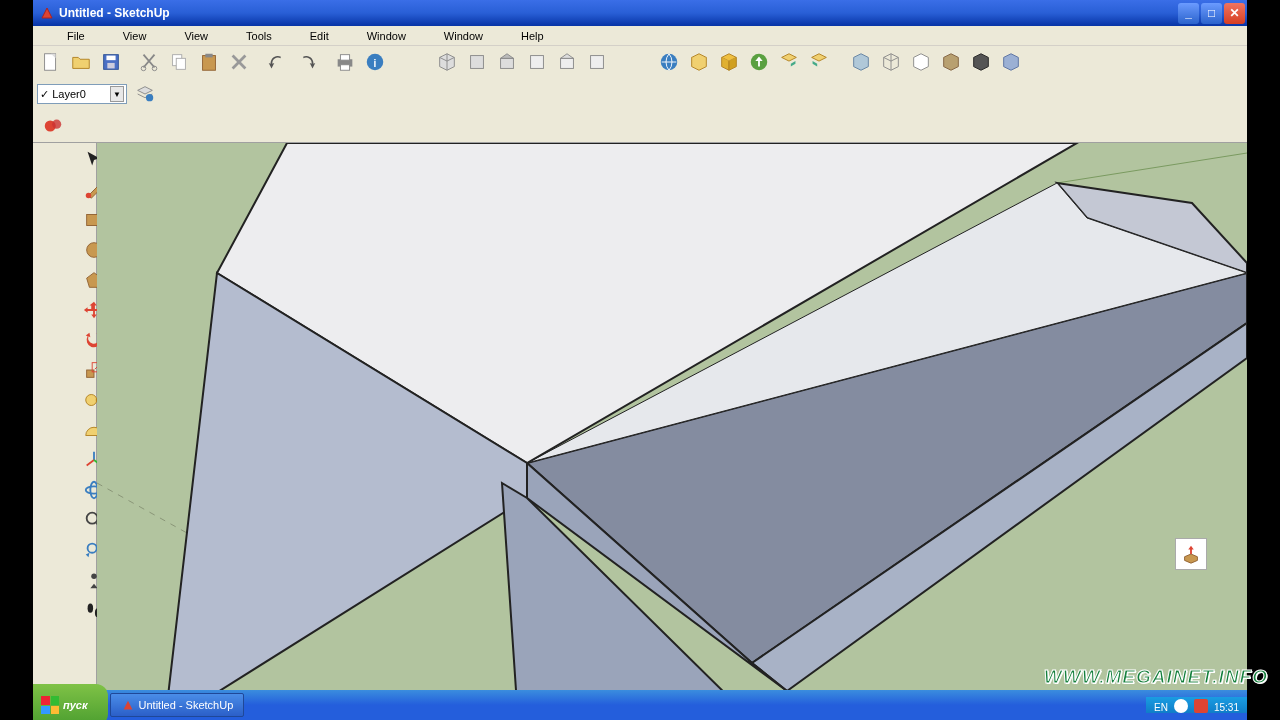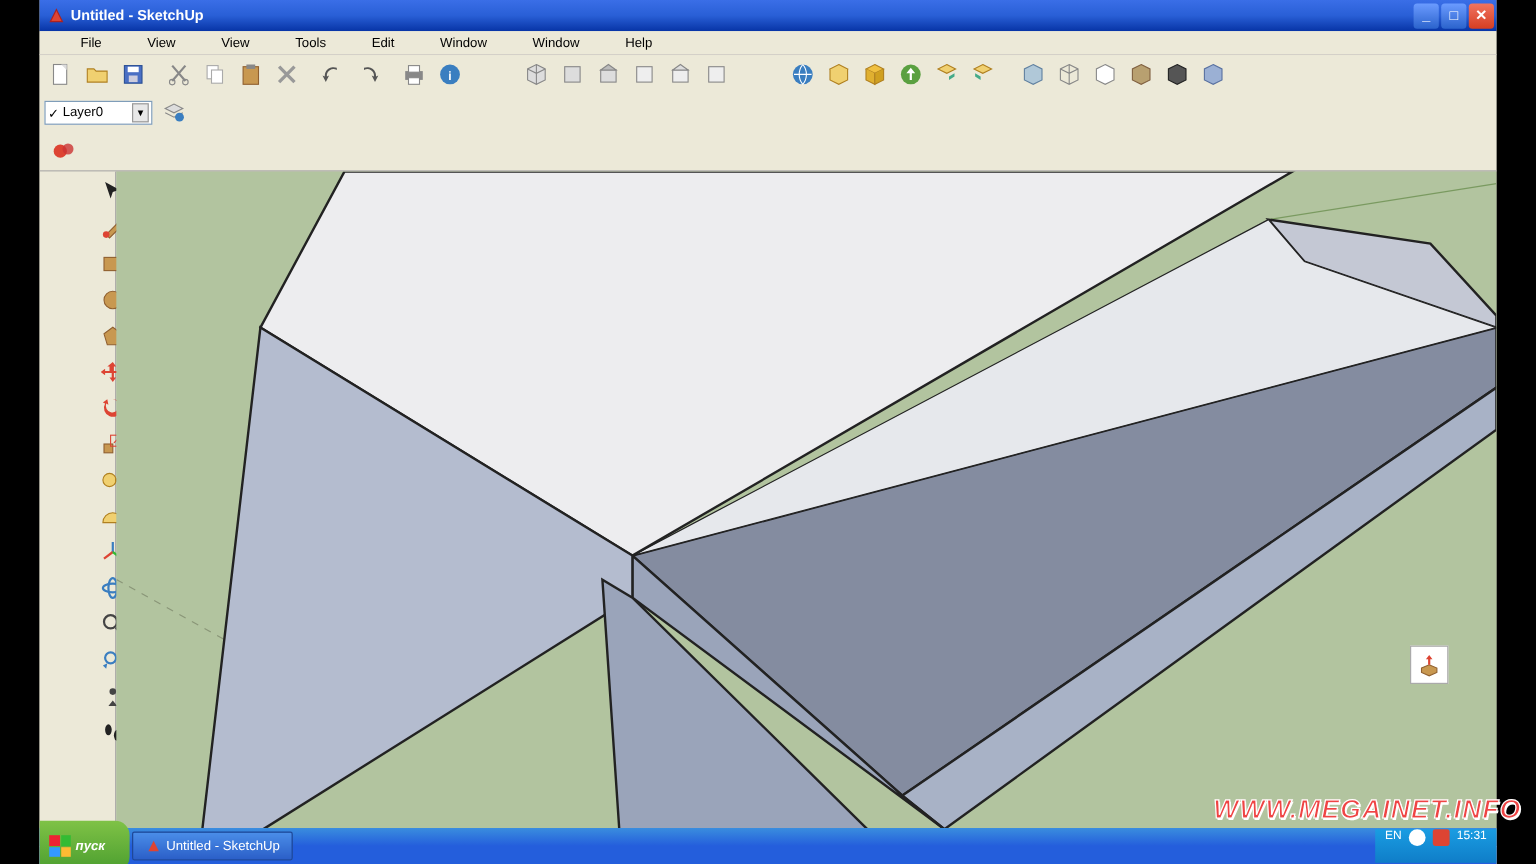--- a/index.html
+++ b/index.html
@@ -50,26 +50,26 @@
 .status-right{color:#333;margin-right:10px;}
 
 .taskbar{position:absolute;bottom:0;left:33px;width:1214px;height:30px;background:linear-gradient(#3a8dde,#245edc,#245edc);display:flex;align-items:center;}
 .startbtn{height:42px;padding:0 20px 0 8px;background:linear-gradient(#7fc246,#4b9e2f);border-radius:0 12px 12px 0;display:flex;align-items:center;gap:4px;color:#fff;font-weight:bold;font-style:italic;font-size:14px;}
 .startlogo{width:18px;height:18px;display:grid;grid-template:1fr 1fr/1fr 1fr;gap:1px;}
 .startlogo span:nth-child(1){background:#e23;}
 .startlogo span:nth-child(2){background:#3b3;}
 .startlogo span:nth-child(3){background:#39f;}
 .startlogo span:nth-child(4){background:#fb3;}
 .taskbtn{height:24px;margin:0 2px;padding:0 10px;background:linear-gradient(#4a8de8,#2b5fc8);border:1px solid #1f4898;border-radius:2px;display:flex;align-items:center;gap:4px;color:#fff;}
-.tray{margin-left:auto;height:28px;background:linear-gradient(#1a9de2,#0f7dc8);display:flex;align-items:flex-start;padding:0 8px;gap:6px;color:#fff;}
+.tray{margin-left:auto;height:16px;background:linear-gradient(#1a9de2,#0f7dc8);display:flex;align-items:flex-end;padding:0 8px;gap:6px;color:#fff;}
 .tray-item{font-size:10px;}
 .tray-ico{width:14px;height:14px;border-radius:2px;}
 .tico-red{background:#d43;}
 
-.watermark{position:absolute;right:12px;bottom:32px;font-family:Arial;font-size:22px;font-weight:900;font-style:italic;letter-spacing:1px;color:#ef4444;-webkit-text-stroke:1px #fff;text-shadow:1px 1px 0 #fff;}
+.watermark{position:absolute;right:12px;bottom:32px;font-family:Arial;font-size:19px;font-weight:900;font-style:italic;letter-spacing:1px;color:#15803d;-webkit-text-stroke:1px #fff;text-shadow:1px 1px 0 #fff;}
 </style>
 </head>
 <body>
 
 <div class="letterbox">
   <div class="titlebar">
     <span class="appicon">
       <svg viewBox="0 0 16 16">
           <polygon points="3,13 8,3 13,13" fill="#d43" stroke="#a22"></polygon>
         </svg>

